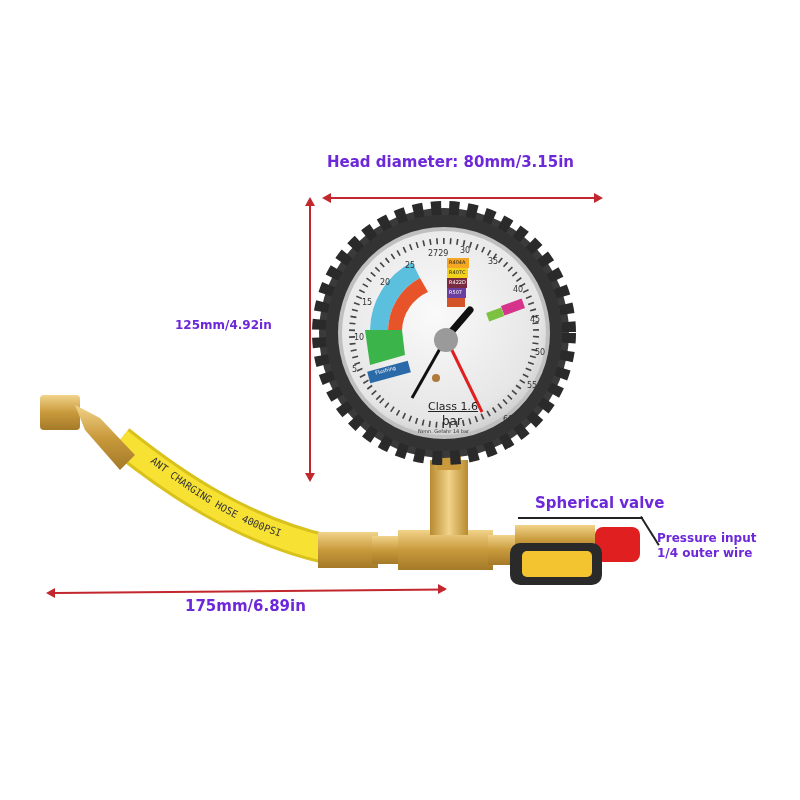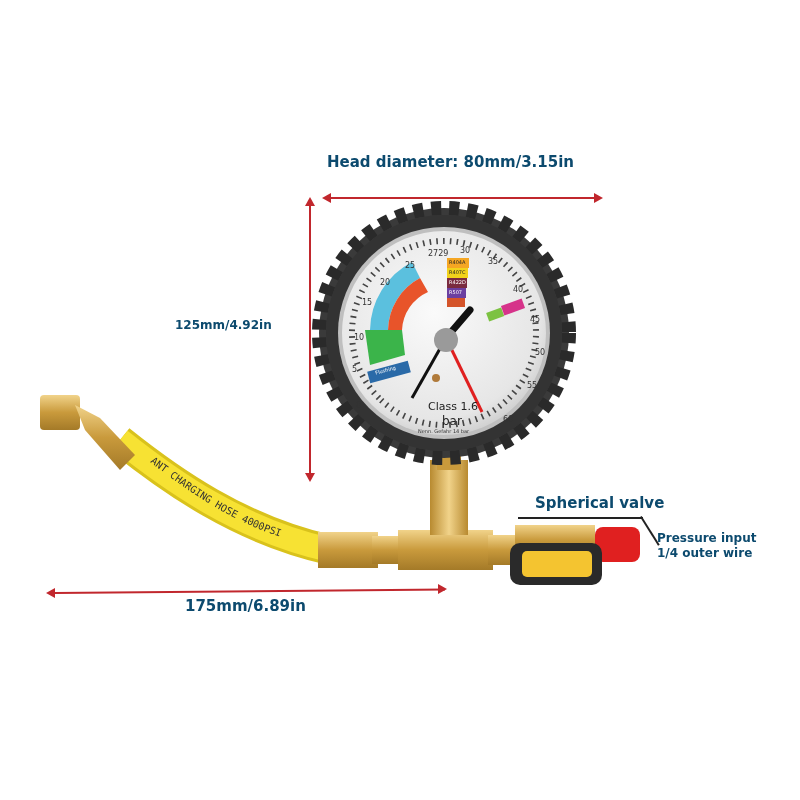--- a/index.html
+++ b/index.html
@@ -1,17 +1,17 @@
 <!DOCTYPE html>
 <html><head>
 <meta charset="utf-8">
 <style>
   html,body{margin:0;padding:0;}
   body{width:800px;height:800px;background:#ffffff;position:relative;overflow:hidden;font-family:"DejaVu Sans",sans-serif;}
-  .lbl{position:absolute;color:#0c4a6e;font-weight:bold;font-family:"DejaVu Sans",sans-serif;white-space:nowrap;}
+  .lbl{position:absolute;color:#6d28d9;font-weight:bold;font-family:"DejaVu Sans",sans-serif;white-space:nowrap;}
   .line{position:absolute;background:#c1272d;}
   .arrow{position:absolute;width:0;height:0;border-style:solid;}
   .blk{position:absolute;background:#222;}
   svg{position:absolute;left:0;top:0;}
 </style>
 </head>
 <body>
 
 <div class="line" style="left:330px;top:197px;width:265px;height:2px;"></div>
 <div class="arrow" style="left:322px;top:193px;border-width:5px 9px 5px 0;border-color:transparent #c1272d transparent transparent;"></div>
@@ -107,21 +107,21 @@
     <text x="460" y="253">30</text>
     <text x="488" y="264">35</text>
     <text x="513" y="292">40</text>
     <text x="530" y="322">45</text>
     <text x="535" y="355">50</text>
     <text x="527" y="388">55</text>
     <text x="503" y="422">60</text>
   </g>
 </svg>
 
-<div style="position:absolute;left:428px;top:400px;font-size:11px;color:#222;font-family:'DejaVu Sans',sans-serif;">Class 1.6</div>
+<div style="position:absolute;left:428px;top:400px;font-size:11px;color:#222;font-family:'DejaVu Sans',sans-serif;text-decoration:underline;">Class 1.6</div>
 <div style="position:absolute;left:442px;top:414px;font-size:12px;color:#222;font-family:'DejaVu Sans',sans-serif;">bar</div>
 <div style="position:absolute;left:418px;top:428px;font-size:5px;color:#333;font-family:'DejaVu Sans',sans-serif;">Nenn. Gefahr 14 bar</div>
 
 <div style="position:absolute;left:449px;top:259px;font-size:5px;color:#222;">R404A</div>
 <div style="position:absolute;left:449px;top:269px;font-size:5px;color:#222;">R407C</div>
 <div style="position:absolute;left:449px;top:279px;font-size:5px;color:#fff;">R422D</div>
 <div style="position:absolute;left:449px;top:289px;font-size:5px;color:#fff;">R507</div>
 <div style="position:absolute;left:375px;top:367px;font-size:5px;color:#fff;transform:rotate(-15deg);">Flushing</div>
 
 <div class="lbl" style="left:327px;top:153px;font-size:15px;">Head diameter: 80mm/3.15in</div>

